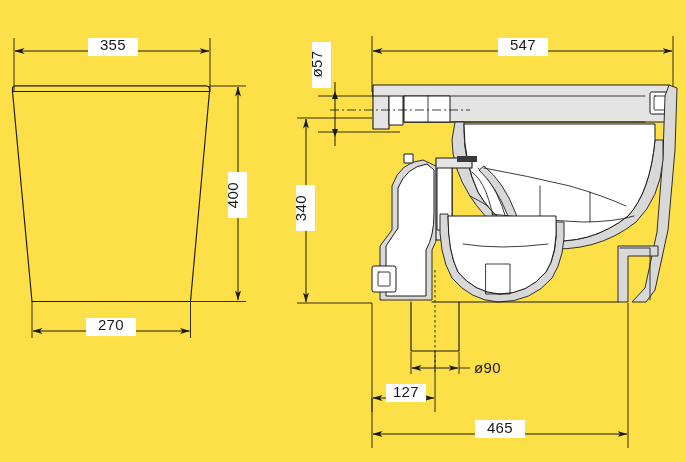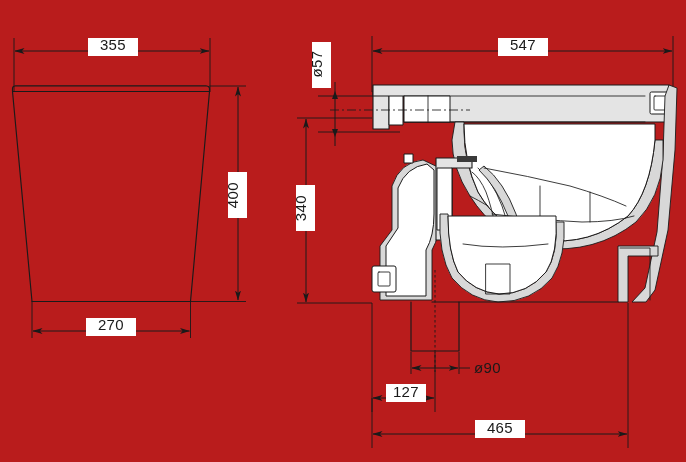--- a/index.html
+++ b/index.html
@@ -8,21 +8,21 @@
     padding: 0;
     background: #ffffff;
   }
   body {
     font-family: "Liberation Sans", sans-serif;
   }
   #drawing-root {
     position: relative;
     width: 686px;
     height: 462px;
-    background: #b91c1c;
+    background: #fde047;
     overflow: hidden;
   }
   svg#cad {
     display: block;
     width: 686px;
     height: 462px;
   }
   .dim-line, .ext-line {
     stroke: #1a1a1a;
     fill: none;

